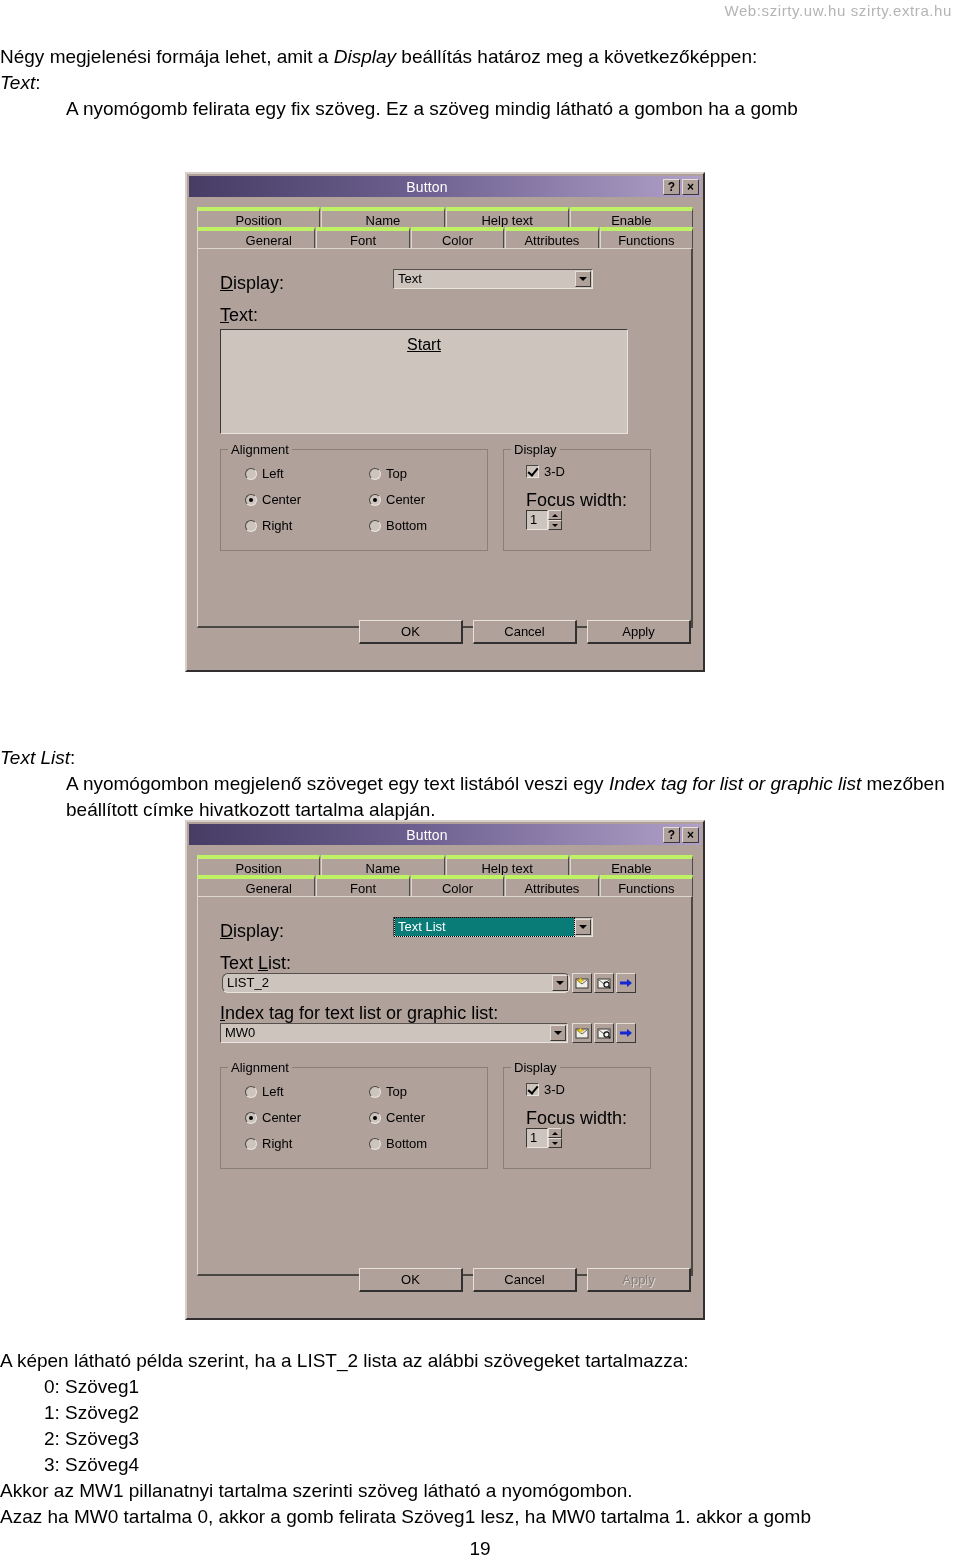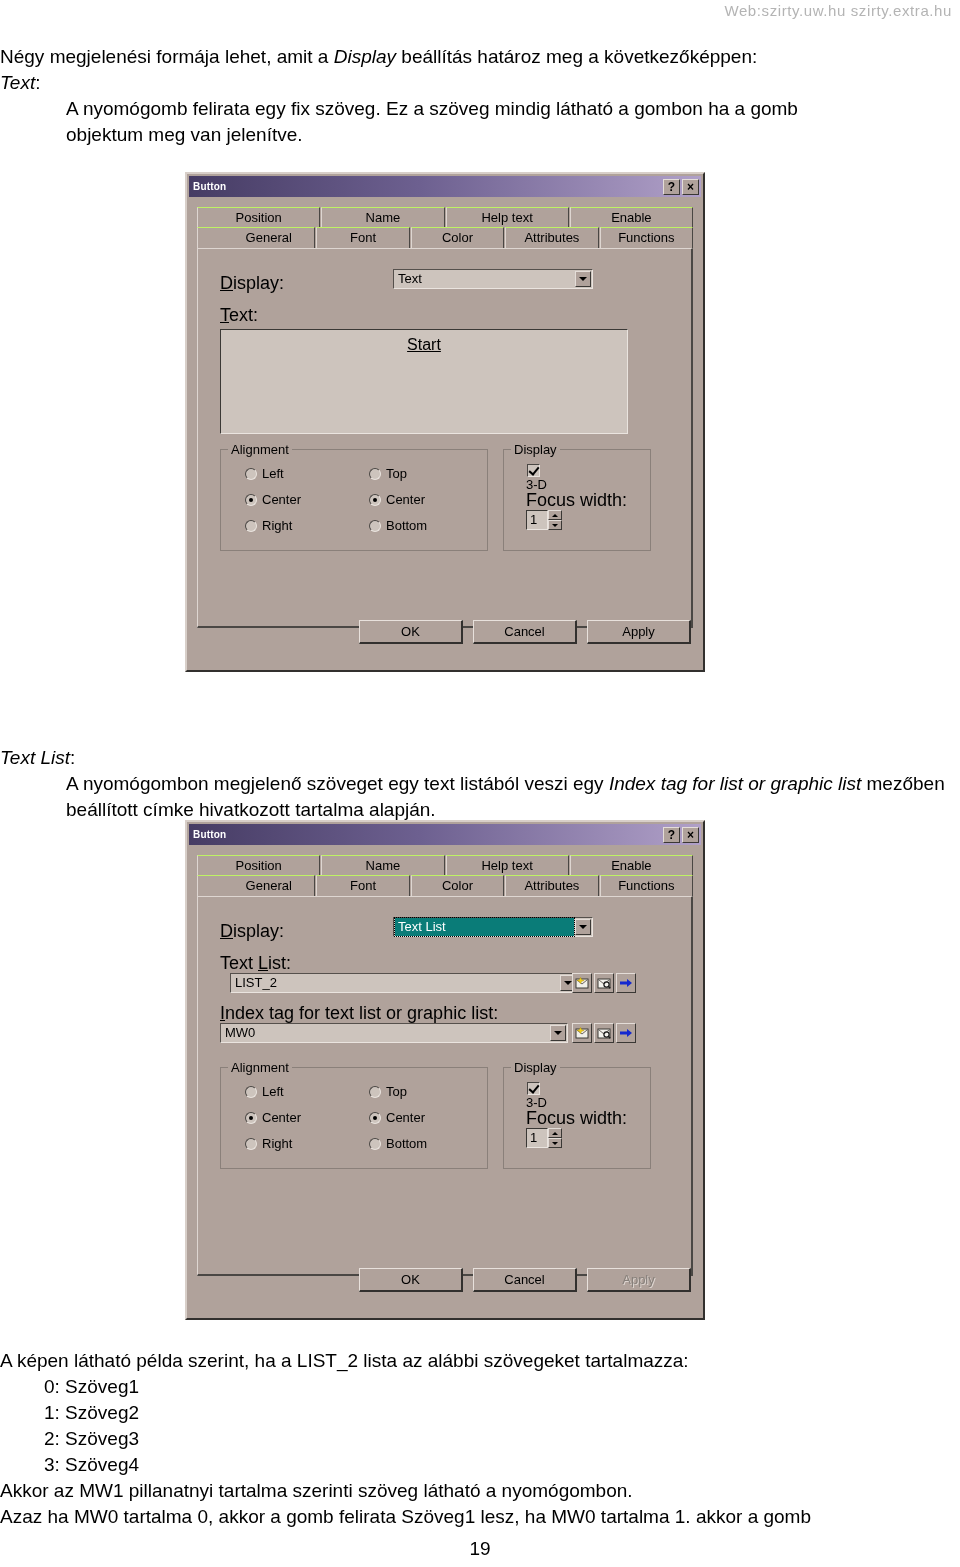--- a/index.html
+++ b/index.html
@@ -72,24 +72,25 @@
     height: 21px;
     margin: 2px 2px 0 2px;
     background: linear-gradient(to right, #463c64 0%, #6d6090 45%, #b0a0c8 100%);
     display: flex;
     align-items: center;
     padding: 0 2px 0 4px;
     box-sizing: border-box;
   }
   .title-text {
     color: #ffffff;
-    font-weight: bold;
-    font-size: 10px;
+    font-weight: normal;
+    font-size: 14px;
     letter-spacing: 0.2px;
     flex: 1;
+    text-align: center;
   }
   .tb-btn {
     width: 17px;
     height: 16px;
     margin-left: 2px;
     background: #b0a29b;
     border-top: 1px solid #e4ddd8;
     border-left: 1px solid #e4ddd8;
     border-right: 1px solid #3a3835;
     border-bottom: 1px solid #3a3835;
@@ -103,21 +104,21 @@
     box-sizing: border-box;
   }
 
   
   .tabs-wrap { margin: 10px 10px 0 10px; }
   .tab-row { display: flex; height: 21px; }
   .tab-row.row2 { margin-top: -1px; }
   .tab {
     flex: 1;
     background: #b0a29b;
-    border-top: 1px solid #bef264;
+    border-top: 4px solid #bef264;
     border-left: 1px solid #ded6d1;
     border-right: 1px solid #4a4744;
     text-align: center;
     line-height: 20px;
     font-size: 13px;
     box-sizing: border-box;
     margin-right: 1px;
     position: relative;
   }
   .tab:last-child { margin-right: 0; }
@@ -252,21 +253,20 @@
     width: 4px; height: 4px;
     border-radius: 50%;
     background: #000;
   }
 
   .check-item {
     position: absolute;
     display: flex;
     align-items: center;
     font-size: 13px;
-    flex-direction: column;
   }
   .checkbox {
     width: 13px; height: 13px;
     background: #cdc4bd;
     border-top: 1px solid #4a4744;
     border-left: 1px solid #4a4744;
     border-right: 1px solid #eae4df;
     border-bottom: 1px solid #eae4df;
     margin-right: 5px;
     box-sizing: border-box;
@@ -365,21 +365,20 @@
 <div class="watermark">Web:szirty.uw.hu  szirty.extra.hu</div>
 
 <div class="prose para-intro">
   <div>
     <span>Négy megjelenési formája lehet, amit a </span><em class="it">Display</em><span> beállítás határoz meg a következőképpen:</span>
   </div>
   <div>
     <em class="it">Text</em><span>:</span>
   </div>
   <div class="indent">A nyomógomb felirata egy fix szöveg. Ez a szöveg mindig látható a gombon ha a gomb</div>
-  <div class="indent">objektum meg van jelenítve.</div>
 </div>
 
 <div class="dlg one">
 
   <div class="titlebar">
     <span class="title-text">Button</span>
     <span class="tb-btn">?</span>
     <span class="tb-btn">×</span>
   </div>
 
@@ -516,21 +515,21 @@
 
     <div class="combo" style="left:195px; top:20px; width:200px;">
       <span class="val selected">Text List</span>
       <span class="arrow">
           <span class="tri"></span>
         </span>
     </div>
 
     <div class="field-label" style="left:22px; top:56px;">Text <span class="u">L</span>ist:</div>
 
-    <div class="combo" style="left:32px; top:76px; width:348px;">
+    <div class="combo" style="left:24px; top:76px; width:348px;border-radius:6px;">
       <span class="val">LIST_2</span>
       <span class="arrow">
           <span class="tri"></span>
         </span>
     </div>
     <div class="toolbtn" style="left:374px; top:76px;">
       <svg width="14" height="12" viewBox="0 0 14 12">
         <rect x="1" y="2" width="12" height="9" fill="#f0efe8" stroke="#3a3835" stroke-width="1"></rect>
         <path d="M2 3 L7 7 L12 3" fill="none" stroke="#6b6560" stroke-width="1"></path>
         <path d="M3 0 l1.2 2.2 L6.6 3 4.2 3.8 3 6 1.8 3.8 -0.6 3 1.8 2.2 Z" fill="#f2d21a" stroke="#b8960a" stroke-width="0.5" transform="translate(2.5,0.5)"></path>

